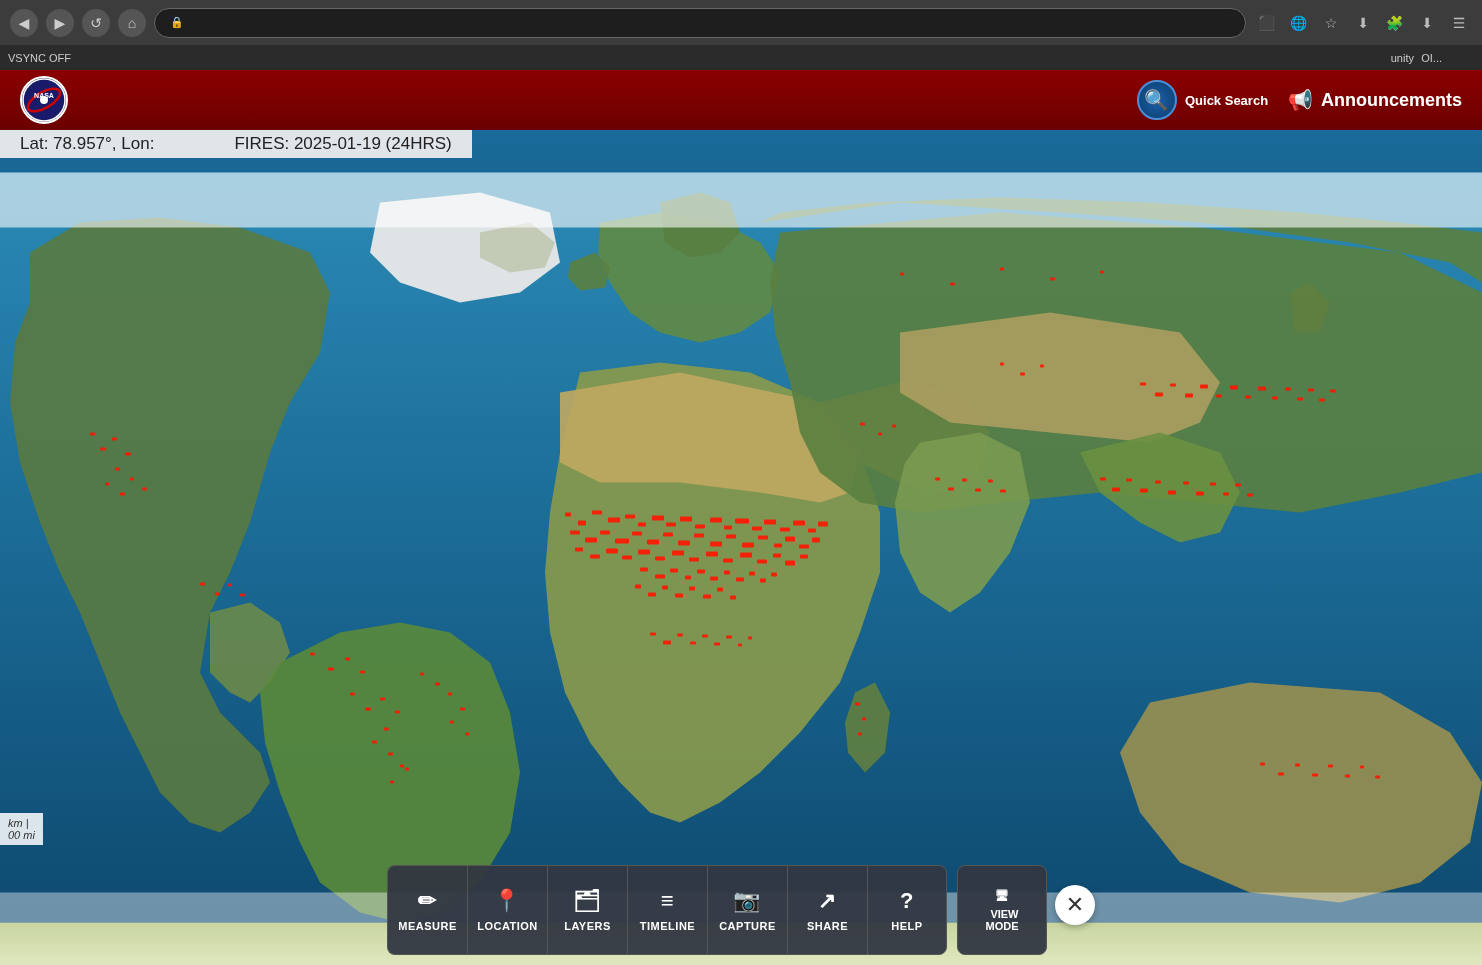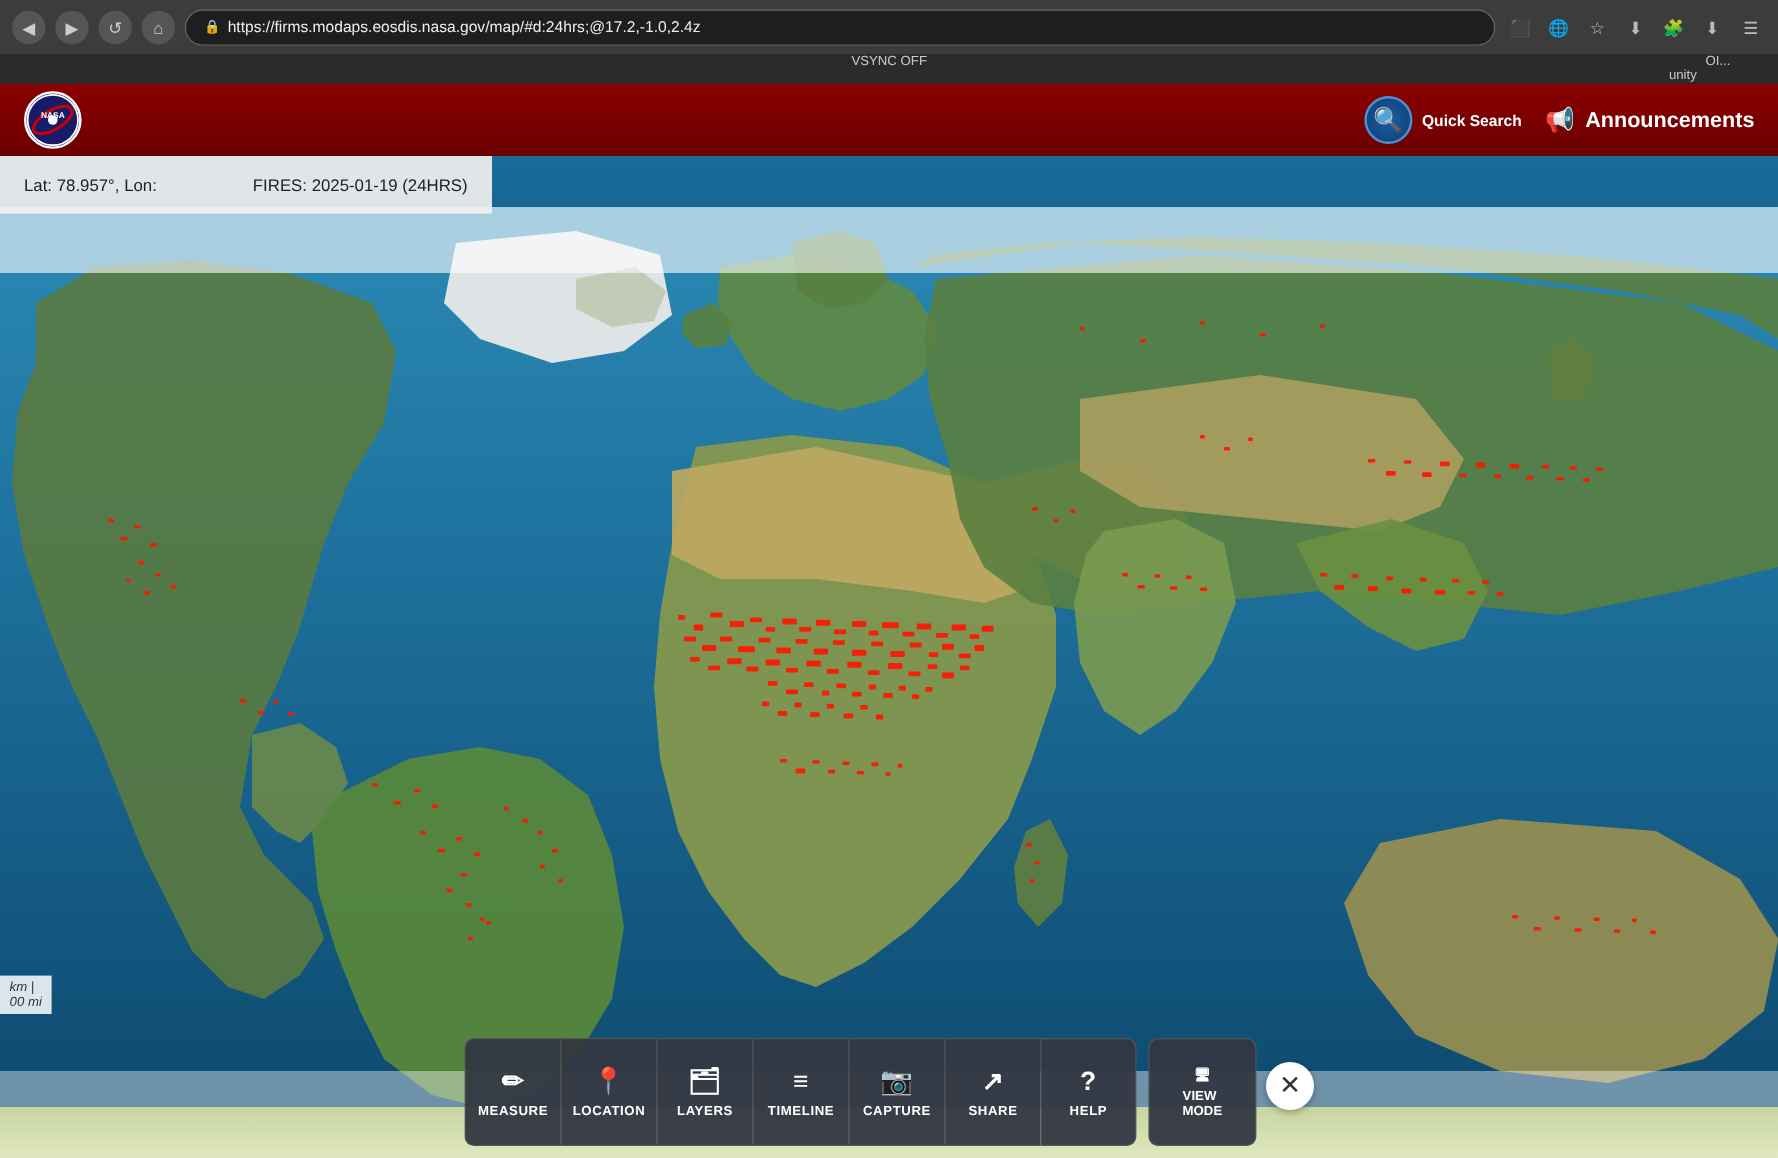--- a/index.html
+++ b/index.html
@@ -51,21 +51,20 @@
     
     .top-status-bar {
       height: 25px;
       background: #2b2b2b;
       display: flex;
       align-items: center;
       padding: 0 8px;
       font-size: 11px;
       color: #aaa;
       position: relative;
-      flex-direction: column;
     }
     .vsync-label { color: #ccc; font-size: 11px; }
     .community-label { color: #ccc; margin-left: 4px; }
 
     
     .firms-header {
       height: 60px;
       background: linear-gradient(to bottom, #8b0000, #6b0000);
       display: flex;
       align-items: center;
@@ -126,22 +125,22 @@
       position: absolute;
       top: 0; left: 0; right: 0; bottom: 0;
       background: linear-gradient(180deg, #1a6b9a 0%, #0d4a72 40%, #0a3a5c 70%, #c8d5a0 95%, #e0e8c0 100%);
     }
 
     
     .coord-bar {
       position: absolute;
       top: 0; left: 0;
       background: rgba(240,240,240,0.92);
-      padding: 16px 20px;
-      font-size: 14px;
+      padding: 4px 20px;
+      font-size: 17px;
       color: #222;
       display: flex; gap: 80px;
       z-index: 20;
     }
 
     
     .scale-bar {
       position: absolute;
       bottom: 120px; left: 0;
       background: rgba(255,255,255,0.85);
@@ -208,21 +207,20 @@
 </head>
 <body>
 
 <div class="browser-chrome">
   <button class="browser-nav-btn">◀</button>
   <button class="browser-nav-btn">▶</button>
   <button class="browser-nav-btn">↺</button>
   <button class="browser-nav-btn">⌂</button>
   <div class="browser-url-bar">
     <span class="lock-icon">🔒</span>
-    <span>https://firms.modaps.eosdis.nasa.gov/map/#d:24hrs;@17.2,-1.0,2.4z</span>
   </div>
   <div class="browser-actions">
     <button class="browser-action-btn">⬛</button>
     <button class="browser-action-btn">🌐</button>
     <button class="browser-action-btn">☆</button>
     <button class="browser-action-btn">⬇</button>
     <button class="browser-action-btn">🧩</button>
     <button class="browser-action-btn">⬇</button>
     <button class="browser-action-btn">☰</button>
   </div>
@@ -547,20 +545,20 @@
         <span class="tb-icon">↗</span>
         <span>SHARE</span>
       </button>
       <button class="toolbar-btn" style="border-radius:0 8px 8px 0; border-right:1px solid #555;">
         <span class="tb-icon">?</span>
         <span>HELP</span>
       </button>
     </div>
     <button class="view-mode-btn">
       <span class="tb-icon">🖥</span>
-      <span style="text-align:left;white-space:pre;">VIEW
+      <span style="text-align:right;white-space:pre;">VIEW
 MODE</span>
     </button>
     <button class="close-btn">
       <span>✕</span>
     </button>
   </div>
 </div>
 
 </body></html>

